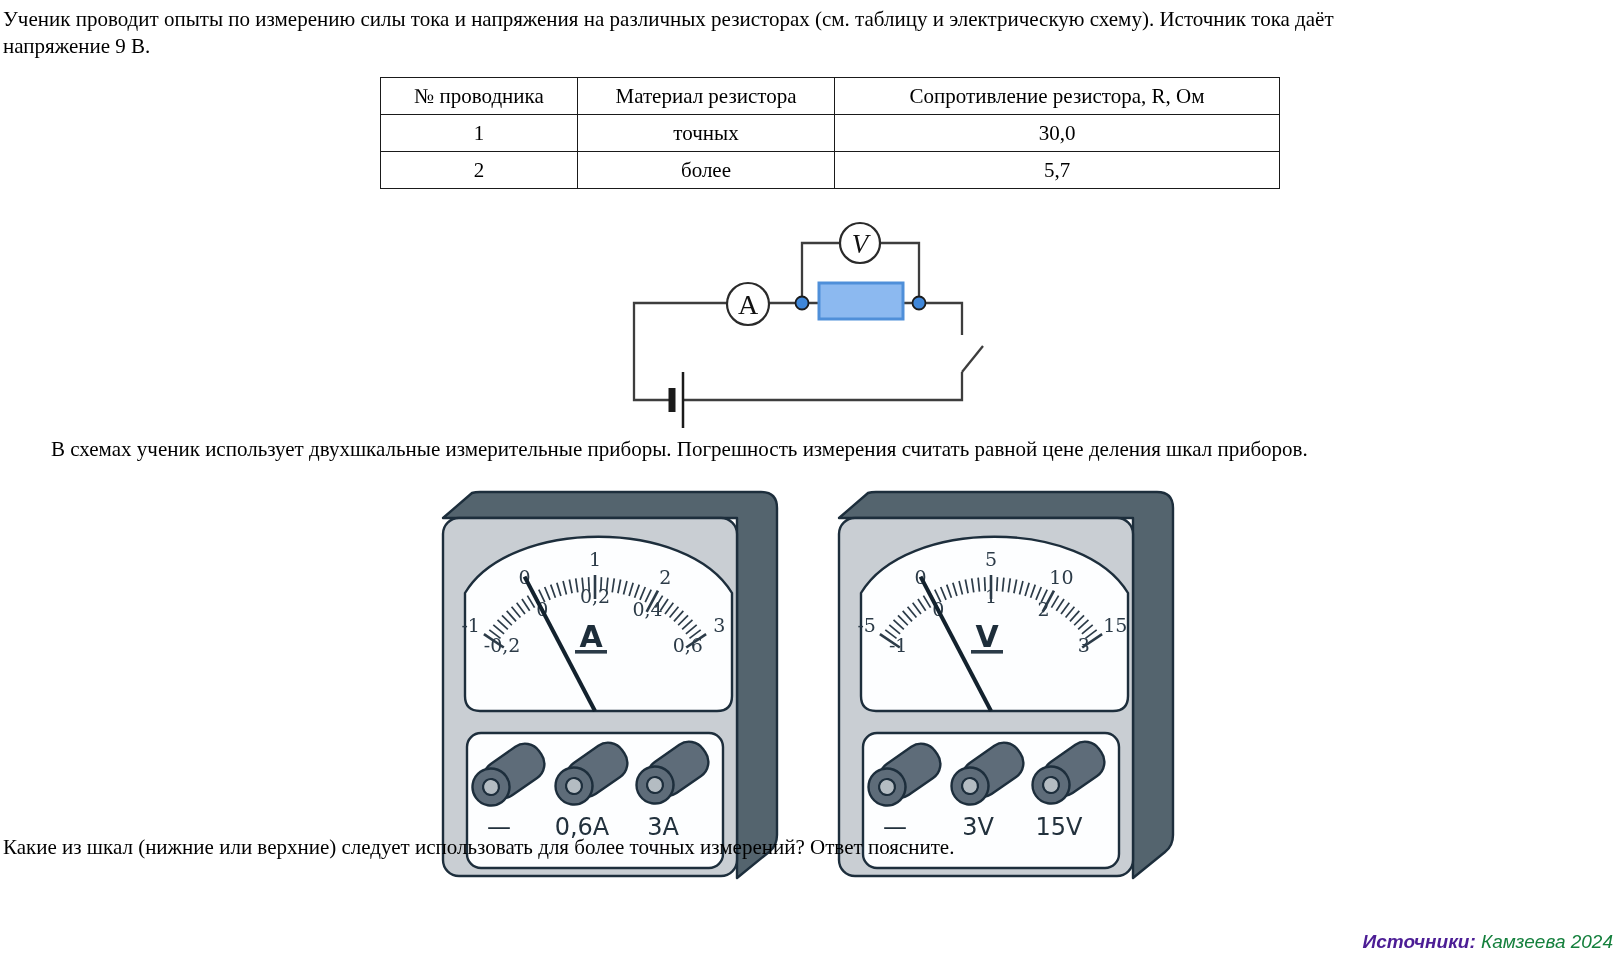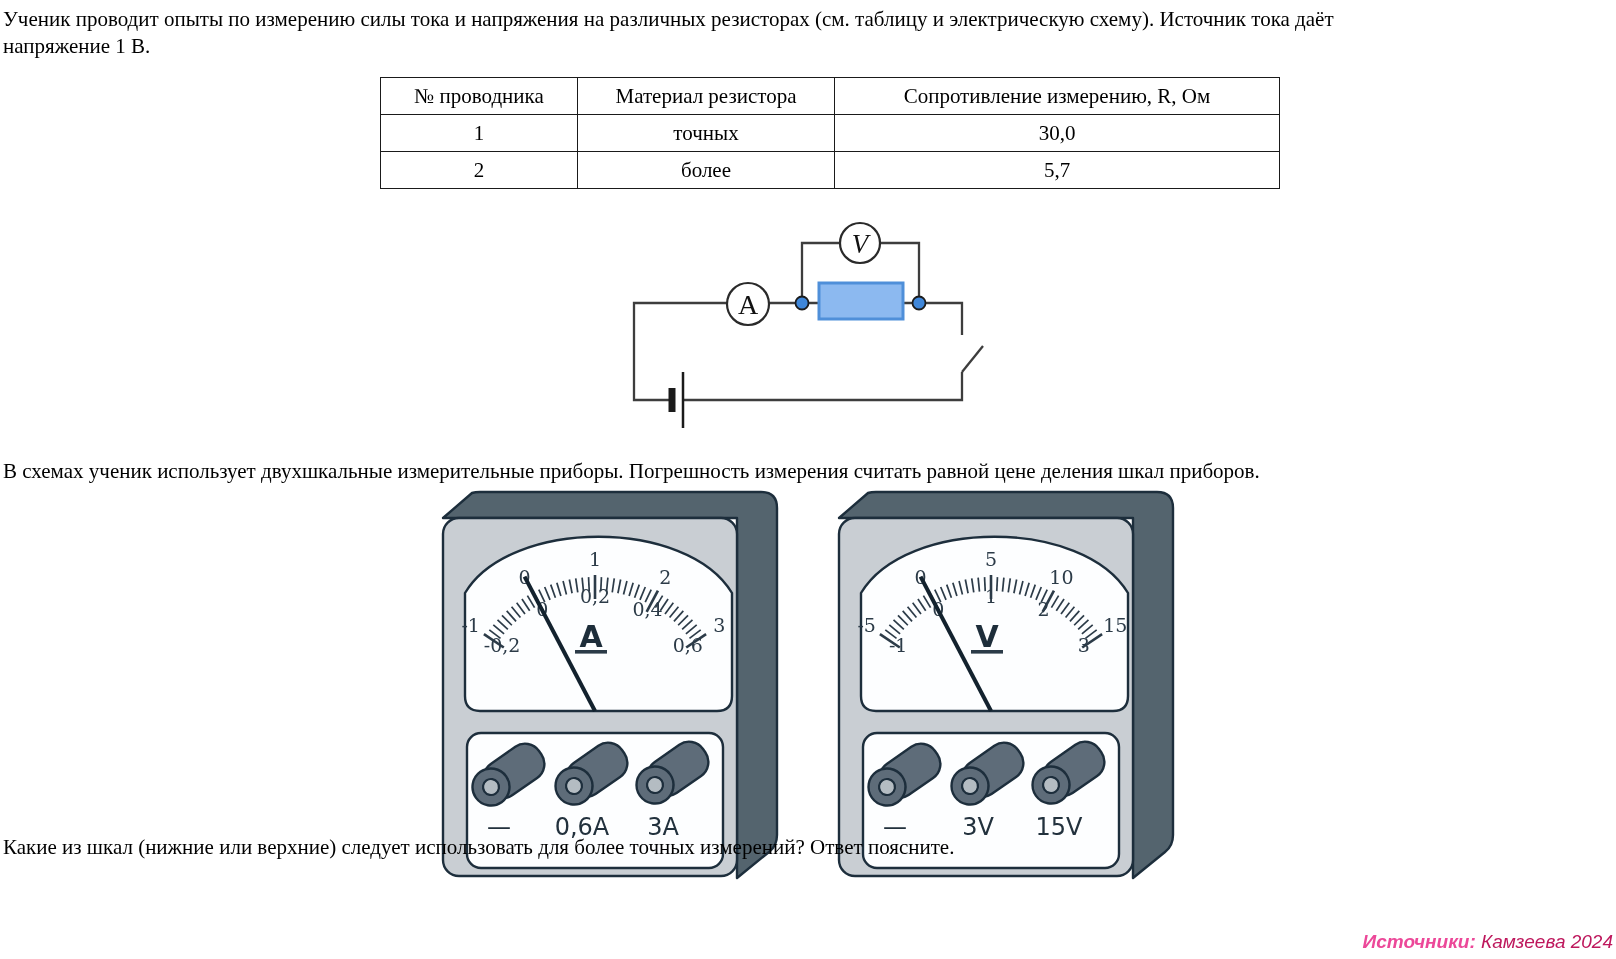--- a/index.html
+++ b/index.html
@@ -31,35 +31,35 @@
   
   .meter-svg{position:absolute;top:490px;}
   .scale-lbl{font:19px "DejaVu Serif",serif;fill:#2c3b48;}
   .unit-lbl{font:bold 30px "DejaVu Sans",sans-serif;fill:#1d2d3a;}
   .term-lbl{font:24px "DejaVu Sans","Liberation Sans",sans-serif;fill:#22313d;}
   
   .source-line{
     position:absolute;right:3px;top:931px;
     font:italic 19px "Liberation Sans",sans-serif;white-space:nowrap;
   }
-  .source-label{color:#ec4899;font-weight:700;}
-  .source-value{color:#be185d;}
+  .source-label{color:#4c1d95;font-weight:700;}
+  .source-value{color:#15803d;}
 </style>
 </head>
 <body>
 
 <div class="para" style="top:6px;">Ученик проводит опыты по измерению силы тока и напряжения на различных резисторах (см. таблицу и электрическую схему). Источник тока даёт</div>
-<div class="para" style="top:33px;">напряжение 1 В.</div>
+<div class="para" style="top:33px;">напряжение 9 В.</div>
 
 <table class="res-table">
   <tbody>
     <tr>
       <td class="col-1">№ проводника</td>
       <td class="col-2">Материал резистора</td>
-      <td class="col-3">Сопротивление измерению, R, Ом</td>
+      <td class="col-3">Сопротивление резистора, R, Ом</td>
     </tr>
     <tr>
       <td>1</td>
       <td>точных</td>
       <td>30,0</td>
     </tr>
     <tr>
       <td>2</td>
       <td>более</td>
       <td>5,7</td>
@@ -87,21 +87,21 @@
   <circle class="node-dot" cx="184" cy="95" r="6.5"></circle>
   <circle class="node-dot" cx="301" cy="95" r="6.5"></circle>
 
   <circle class="meter-circle" cx="130" cy="96" r="21"></circle>
   <text class="meter-letter" x="130" y="106" text-anchor="middle">A</text>
 
   <circle class="meter-circle" cx="242" cy="35" r="20"></circle>
   <text class="meter-letter-italic" x="242" y="45" text-anchor="middle">V</text>
 </svg>
 
-<div class="para" style="top:458px;">В схемах ученик использует двухшкальные измерительные приборы. Погрешность измерения считать равной цене деления шкал приборов.</div>
+<div class="para" style="top:436px;margin-left:48px;">В схемах ученик использует двухшкальные измерительные приборы. Погрешность измерения считать равной цене деления шкал приборов.</div>
 
 <svg class="meter-svg" style="left:441px;" width="340" height="392" viewBox="0 0 340 392">
     <path d="M 2 28 L 31 3 Q 34 2 39 2 L 320 2 Q 336 2 336 18 L 336 345 Q 336 356 328 362 L 296 388 L 296 28 Z" fill="#54646e" stroke="#1d2e3c" stroke-width="2.4" stroke-linejoin="round"></path>
     <rect x="2" y="28" width="294" height="358" rx="16" fill="#c9ced3" stroke="#1d2e3c" stroke-width="2.4"></rect>
     <path d="M 24 206 L 24 103 C 69 28 246 28 291 103 L 291 206 Q 291 221 276 221 L 39 221 Q 24 221 24 206 Z" fill="#fdfeff" stroke="#1d2e3c" stroke-width="2.4"></path>
     <line x1="42.908965277624404" y1="144.0681509349199" x2="62.805867018945406" y2="157.48878061821785" stroke="#2c3b48" stroke-width="2.6"></line>
     <line x1="48.30345903476719" y1="139.92888499594267" x2="59.51369822804945" y2="148.31521537516088" stroke="#2c3b48" stroke-width="1.7"></line>
     <line x1="52.29225195359582" y1="134.86003335317295" x2="63.079437352456864" y2="143.78396920965463" stroke="#2c3b48" stroke-width="1.7"></line>
     <line x1="56.52389503738334" y1="129.99208483894853" x2="66.8622698061457" y2="139.43231826512064" stroke="#2c3b48" stroke-width="1.7"></line>
     <line x1="60.988284284805516" y1="125.33666277717924" x2="70.85316322429584" y2="135.27065308869055" stroke="#2c3b48" stroke-width="1.7"></line>

